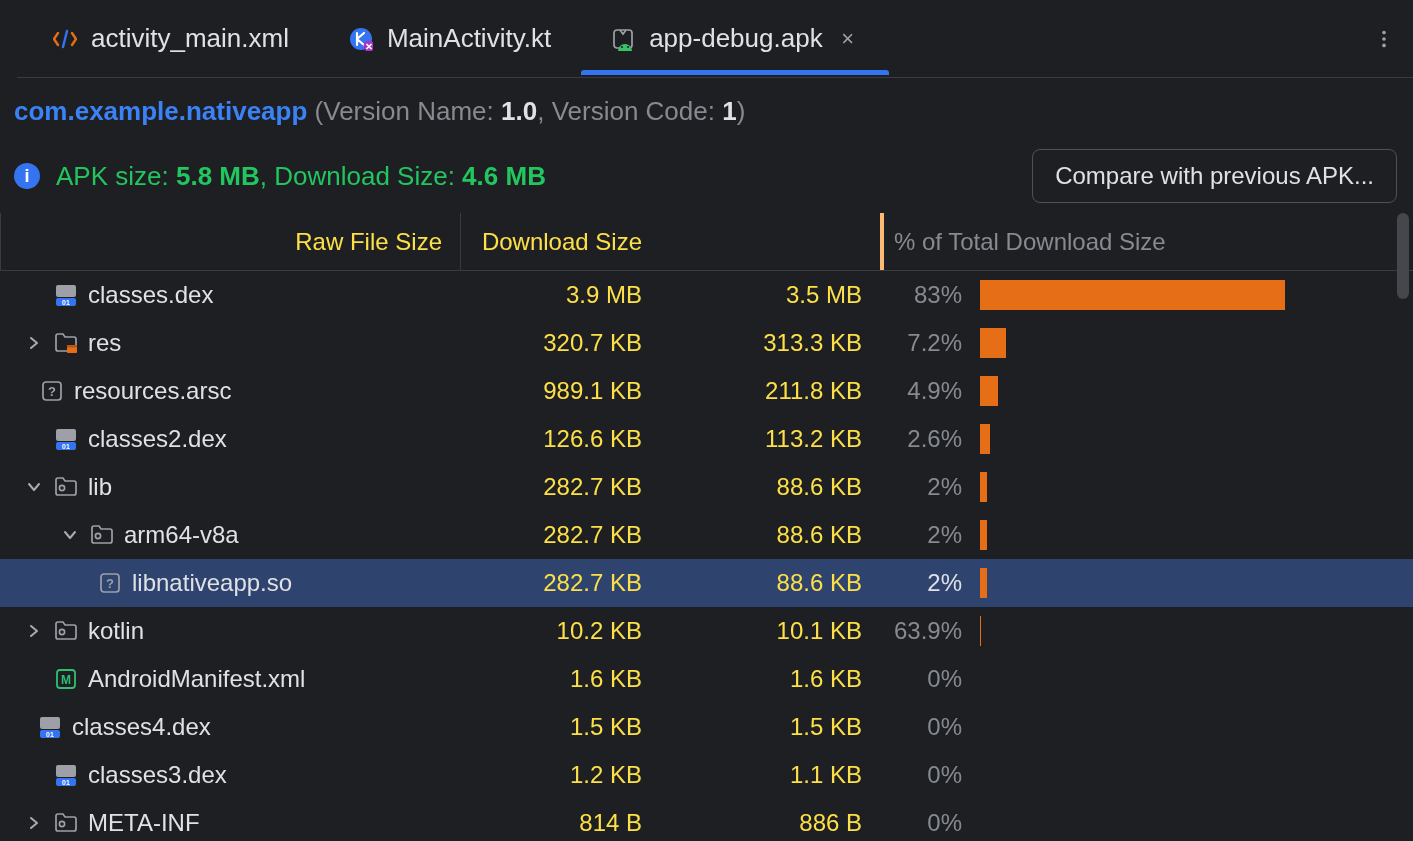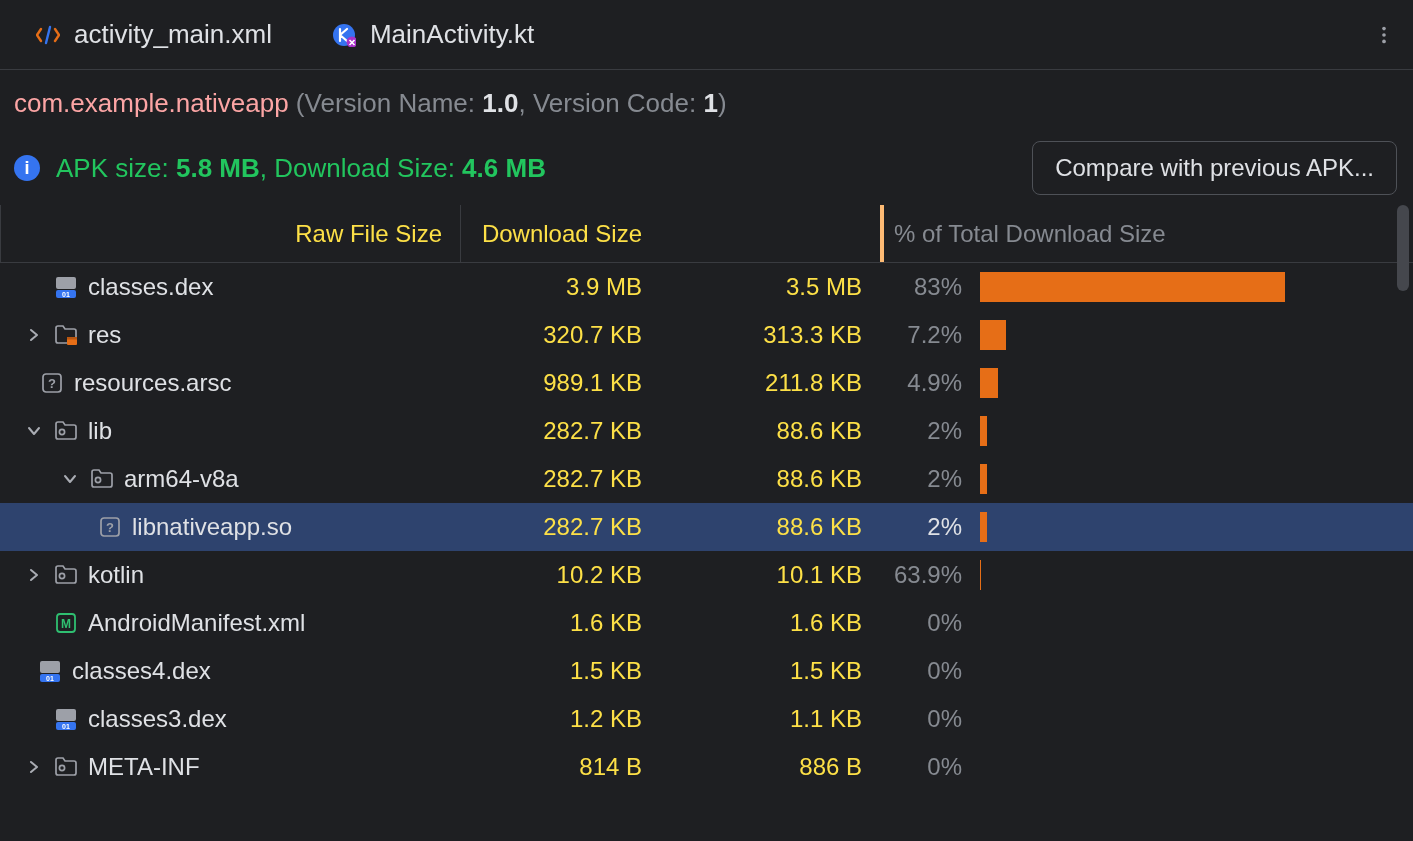--- a/index.html
+++ b/index.html
@@ -1,29 +1,29 @@
 <!DOCTYPE html>
 <html><head>
 <meta charset="utf-8">
 <style>
   * { margin:0; padding:0; box-sizing:border-box; }
   html, body { width:1413px; height:841px; background:#1e1f22; font-family:"Segoe UI","JetBrains Sans",Arial,sans-serif; color:#dfe1e5; overflow:hidden; }
 
   
-  .tabbar { display:flex; align-items:center; height:70px; border-bottom:1px solid #393b40; padding:4px 6px; }
+  .tabbar { display:flex; align-items:center; height:78px; border-bottom:1px solid #393b40; padding:4px 6px;margin-left:17px; }
   .tab { display:flex; align-items:center; gap:14px; padding:0 30px; height:70px; font-size:26px; color:#dfe1e5; white-space:nowrap; cursor:pointer; position:relative; }
   .tab .close { width:22px; height:22px; color:#9da0a8; display:flex; align-items:center; justify-content:center; font-size:22px; }
   .tab.active::after { content:""; position:absolute; left:0; right:0; bottom:-1px; height:5px; background:#3574f0; border-radius:3px 3px 0 0; }
   .tabbar .spacer { flex:1; }
   .more-btn { width:46px; height:46px; display:flex; align-items:center; justify-content:center; color:#9da0a8; cursor:pointer; border-radius:6px; }
 
   
   .header { padding:18px 16px 10px 14px; }
   .pkg-line { font-size:26px; }
-  .pkg-line .pkg { font-weight:400; color:#fca5a5; }
+  .pkg-line .pkg { font-weight:700; color:#3b82f6; }
   .pkg-line .meta { color:#868a91; }
   .pkg-line .meta b { color:#dfe1e5; font-weight:700; }
 
   .size-row { display:flex; align-items:center; gap:16px; margin-top:22px; }
   .info-ic { width:26px; height:26px; border-radius:50%; background:#3574f0; color:#fff; font-size:18px; font-weight:700; display:flex; align-items:center; justify-content:center; }
   .size-text { font-size:26px; color:#22c55e; }
   .size-text b { font-weight:700; }
   .compare-btn { margin-left:auto; border:1px solid #4e5157; background:transparent; color:#dfe1e5; font-size:24px; padding:12px 22px; border-radius:8px; cursor:pointer; }
 
   
@@ -66,20 +66,29 @@
         </span>
         <span>activity_main.xml</span>
       </div>
       <div class="tab">
         <span class="file-ic">
           <svg viewBox="0 0 24 24">
             <use href="#svg-kt"></use>
           </svg>
         </span>
         <span>MainActivity.kt</span>
+      </div>
+      <div class="tab active">
+        <span class="file-ic">
+          <svg viewBox="0 0 24 24">
+            <use href="#svg-apk"></use>
+          </svg>
+        </span>
+        <span>app-debug.apk</span>
+        <span class="close">×</span>
       </div>
     </div>
   <div class="spacer"></div>
   <div class="more-btn">
     <svg viewBox="0 0 24 24" width="22" height="22" fill="currentColor">
         <circle cx="12" cy="5" r="2"></circle>
         <circle cx="12" cy="12" r="2"></circle>
         <circle cx="12" cy="19" r="2"></circle>
       </svg>
   </div>
@@ -164,20 +173,37 @@
         </div>
         <div class="c-raw">989.1 KB</div>
         <div class="c-dl">211.8 KB</div>
         <div class="c-pct">4.9%</div>
         <div class="c-bar">
           <div class="bar" style="width:18px"></div>
         </div>
       </div>
       <div class="row">
         <div class="c-file" style="padding-left:24px">
+          <span class="chev"></span>
+          <span class="file-ic">
+            <svg viewBox="0 0 24 24">
+              <use href="#svg-dex"></use>
+            </svg>
+          </span>
+          <span class="fname">classes2.dex</span>
+        </div>
+        <div class="c-raw">126.6 KB</div>
+        <div class="c-dl">113.2 KB</div>
+        <div class="c-pct">2.6%</div>
+        <div class="c-bar">
+          <div class="bar" style="width:10px"></div>
+        </div>
+      </div>
+      <div class="row">
+        <div class="c-file" style="padding-left:24px">
           <span class="chev">
             <svg viewBox="0 0 14 14">
               <use href="#svg-chev-down"></use>
             </svg>
           </span>
           <span class="file-ic">
             <svg viewBox="0 0 24 24">
               <use href="#svg-folder"></use>
             </svg>
           </span>

